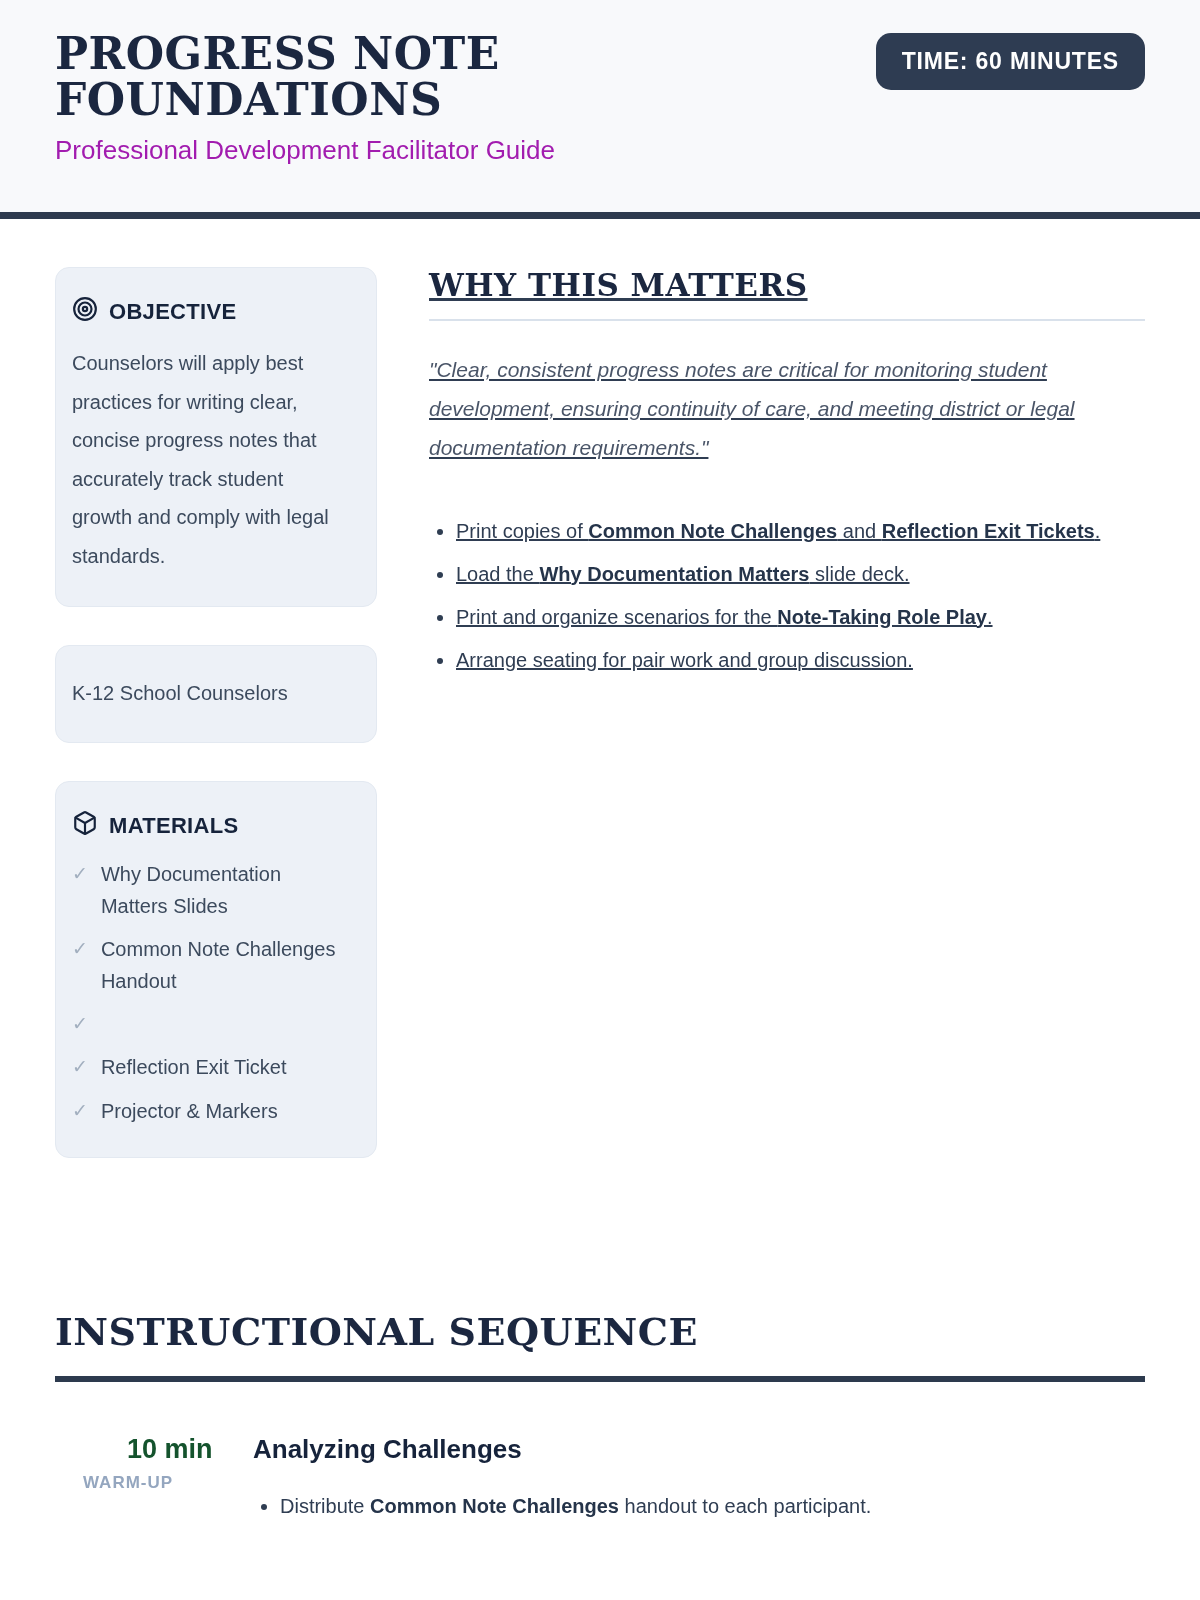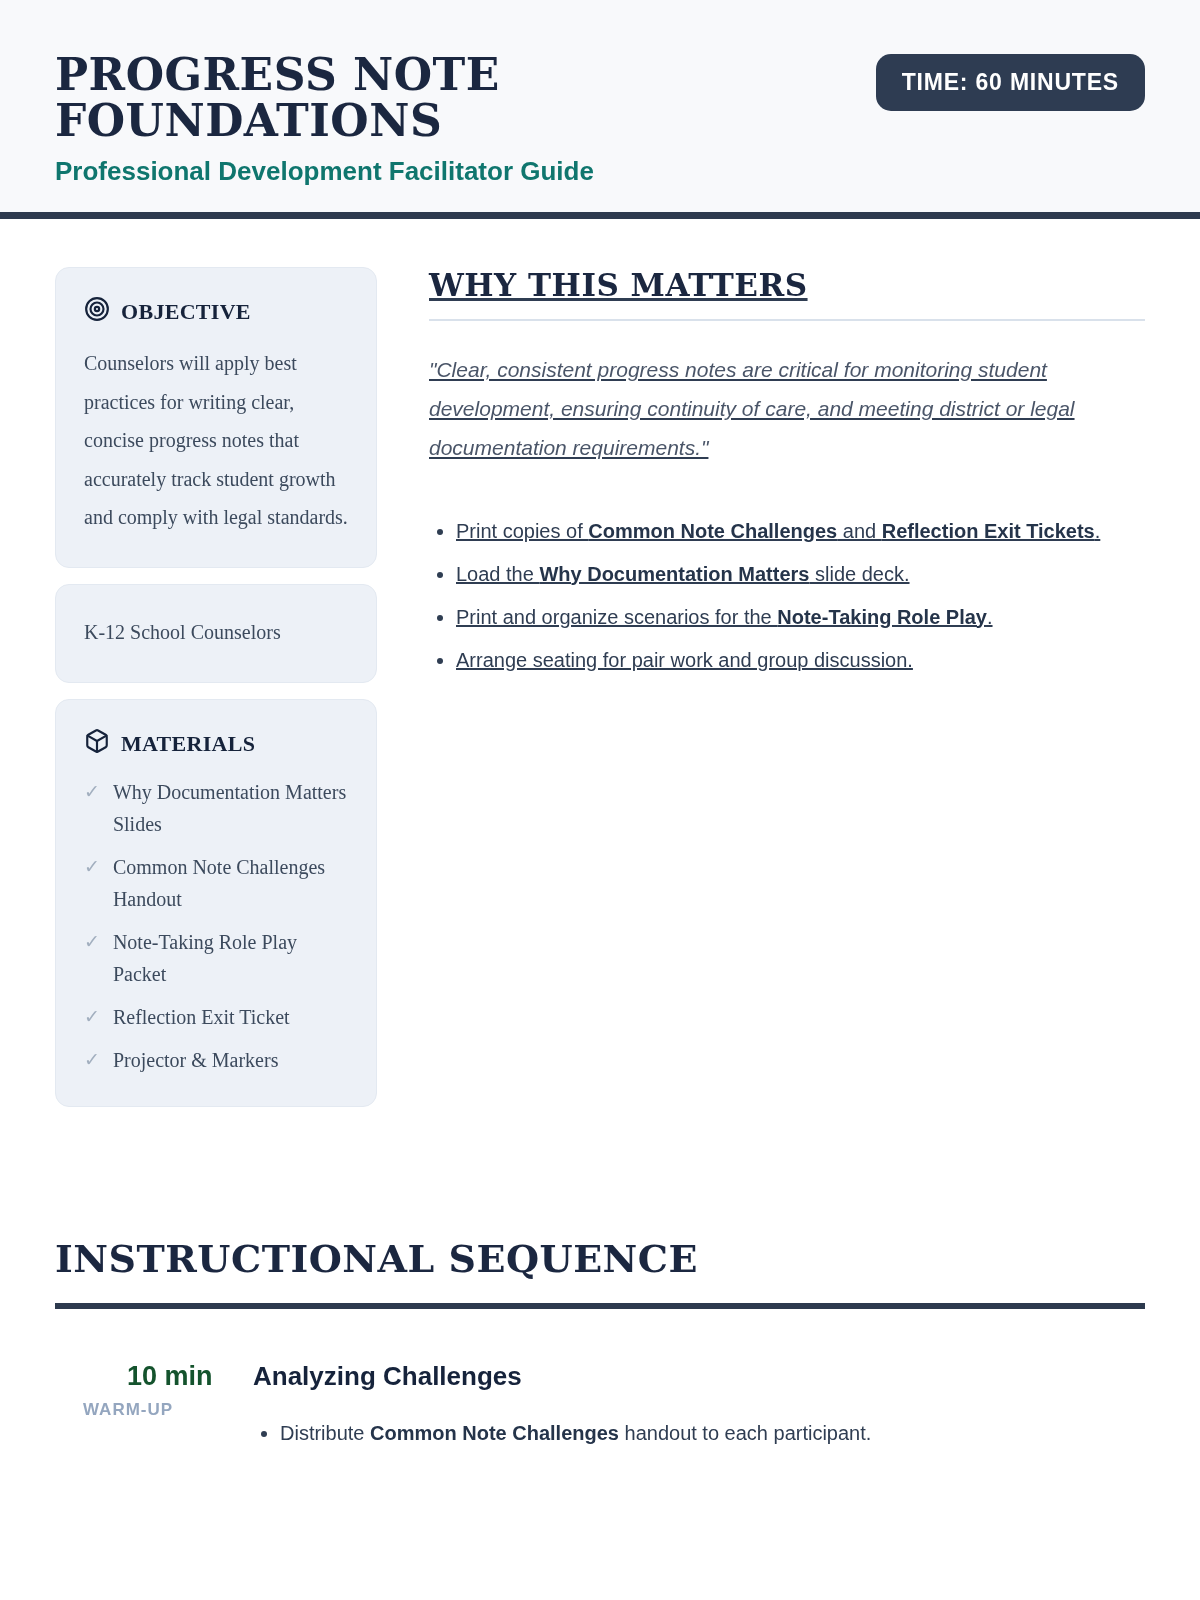--- a/index.html
+++ b/index.html
@@ -7,38 +7,37 @@
   body {
     font-family:"Liberation Sans", sans-serif;
     background:#ffffff;
     color:#2f3d52;
   }
   
   .header {
     background:#f8f9fb;
     border-bottom:7px solid #2d3a4e;
     height:219px;
-    padding:52px 55px 0 55px;
+    padding:31px 55px 0 55px;
     display:flex;
     justify-content:space-between;
     align-items:flex-start;
   }
   .page-title {
     font-family:"DejaVu Serif", serif;
     font-weight:bold;
     font-size:44px;
     letter-spacing:.5px;
     color:#1b2740;
     line-height:1.05;
   }
   .page-subtitle {
     margin-top:12px;
     font-size:26px;
-    color:#0f766e;
-    font-weight:bold;
+    color:#a21caf;
   }
   .time-badge {
     background:#2e3c52;
     color:#ffffff;
     font-weight:bold;
     font-size:23px;
     letter-spacing:.8px;
     padding:15px 26px;
     border-radius:15px;
     margin-top:2px;
@@ -49,23 +48,22 @@
     display:flex;
     gap:52px;
     padding:48px 55px 0 55px;
   }
   .sidebar { width:322px; flex:none; }
   .main { flex:1; min-width:0;text-decoration:underline; }
   .card {
     background:#edf1f7;
     border:1px solid #e3e9f1;
     border-radius:14px;
-    padding:28px 28px 30px 28px;
-    margin-bottom:16px;
-    font-family:Liberation Serif, serif;
+    padding:28px 28px 30px 16px;
+    margin-bottom:38px;
   }
   .card-head {
     display:flex;
     align-items:center;
     gap:11px;
     font-weight:bold;
     font-size:22px;
     letter-spacing:.3px;
     color:#16233b;
     margin-bottom:16px;
@@ -220,21 +218,20 @@
             <span>Why Documentation Matters Slides</span>
           </li>
 
           <li class="mat-item">
             <span class="check">✓</span>
             <span>Common Note Challenges Handout</span>
           </li>
 
           <li class="mat-item">
             <span class="check">✓</span>
-            <span>Note-Taking Role Play Packet</span>
           </li>
 
           <li class="mat-item">
             <span class="check">✓</span>
             <span>Reflection Exit Ticket</span>
           </li>
 
           <li class="mat-item">
             <span class="check">✓</span>
             <span>Projector &amp; Markers</span>

